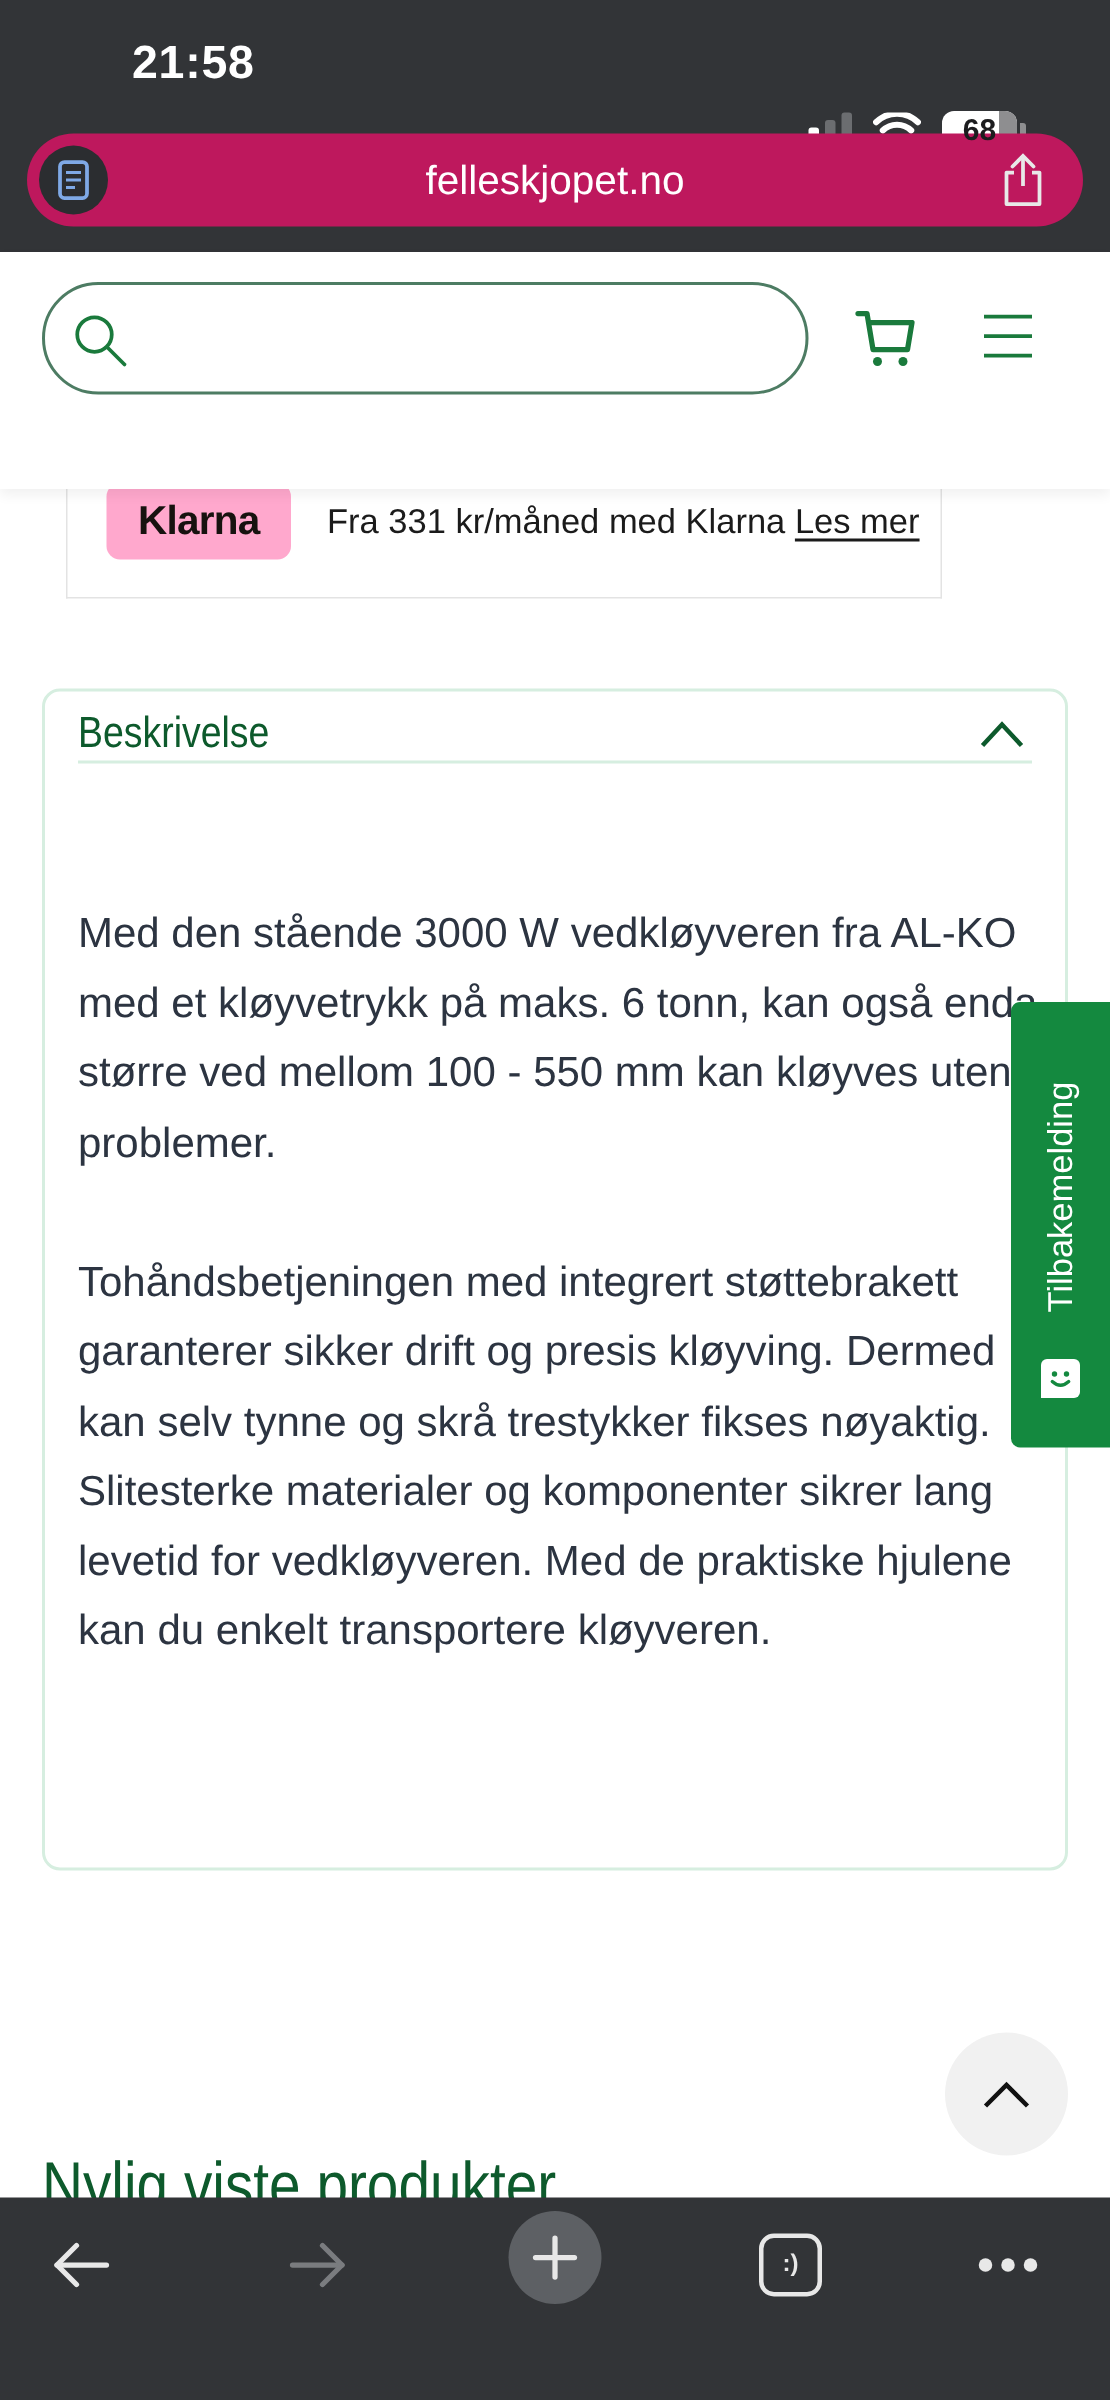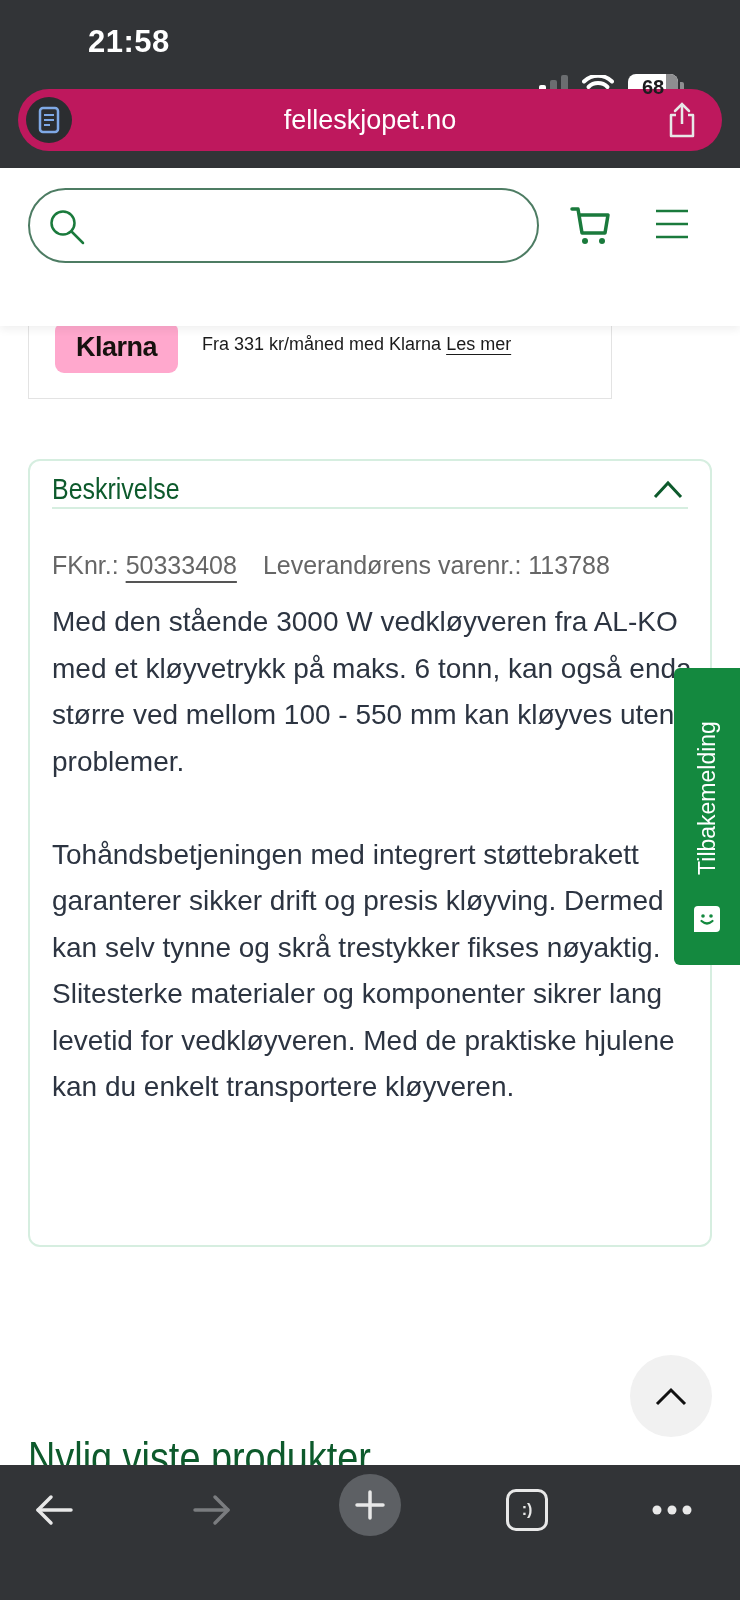--- a/index.html
+++ b/index.html
@@ -26,23 +26,23 @@
   
   .site-header { position: absolute; left: 0; top: 168px; width: 740px; height: 158px; background: #fff; box-shadow: 0 4px 8px rgba(0,0,0,0.06); z-index: 5; }
   .search-box { position: absolute; left: 28px; top: 20px; width: 511px; height: 75px; border: 2px solid #4d7c63; border-radius: 38px; background: #fff; }
   .search-icon { position: absolute; left: 18px; top: 18px; width: 38px; height: 38px; }
   .search-input { position: absolute; left: 76px; top: 0; height: 71px; line-height: 71px; border: none; outline: none; background: transparent; font-size: 28px; color: #1a7a3c; font-family: "Liberation Sans", sans-serif; width: 400px; }
   .search-input::placeholder { color: #1a7a3c; }
   .cart-btn { position: absolute; left: 569px; top: 35px; width: 44px; height: 44px; }
   .menu-btn { position: absolute; left: 654px; top: 38px; width: 36px; height: 36px; }
 
   
-  .klarna-card { position: absolute; left: 28px; top: 300px; width: 584px; height: 99px; border: 1px solid #e3e3e3; border-top: none; background: #fff; text-decoration: underline; }
+  .klarna-card { position: absolute; left: 44px; top: 300px; width: 584px; height: 99px; border: 1px solid #e3e3e3; border-top: none; background: #fff; text-decoration: underline; }
   .klarna-badge { position: absolute; left: 26px; top: 22px; width: 123px; height: 51px; background: #ffa8cd; border-radius: 9px; display: flex; align-items: center; justify-content: center; font-weight: bold; font-size: 27px; color: #17120f; letter-spacing: -0.5px; }
-  .klarna-text { position: absolute; left: 173px; top: 34px; font-size: 18px; color: #1b1b1b; }
+  .klarna-text { position: absolute; left: 173px; top: 34px; font-size: 23px; color: #1b1b1b; }
   .klarna-link { color: #1b1b1b; text-decoration: underline; text-underline-offset: 4px; }
 
   
   .desc-card { position: absolute; left: 28px; top: 459px; width: 684px; height: 788px; border: 2px solid #d6eee0; border-radius: 12px; background: #fff; }
   .desc-header { position: absolute; left: 22px; top: 0; right: 22px; height: 48px; border-bottom: 2px solid #d6eee0; }
   .desc-title { position: absolute; left: 0; top: 12px; font-size: 29px; color: #0d5a2c; font-family: "Liberation Sans Narrow", "Liberation Sans", sans-serif; transform: scaleX(0.86); transform-origin: left center; }
   .chevron-up { position: absolute; right: 4px; top: 16px; width: 32px; height: 24px; }
   .meta-line { position: absolute; left: 22px; top: 90px; font-size: 25px; color: #666; white-space: nowrap; }
   .meta-line .fk-num { text-decoration: underline; text-underline-offset: 7px; text-decoration-color: #555; }
   .meta-gap { display: inline-block; width: 26px; }
@@ -136,23 +136,20 @@
     </div>
   </div>
 
   <div class="desc-card">
     <div class="desc-header">
       <div class="desc-title">Beskrivelse</div>
       <svg class="chevron-up" viewBox="0 0 32 24">
         <path d="M3 20 L16 6 L29 20" fill="none" stroke="#0d5a2c" stroke-width="3"></path>
       </svg>
     </div>
-    <div class="meta-line">
-      <span>FKnr.: </span><span class="fk-num">50333408</span><span class="meta-gap"></span><span>Leverandørens varenr.: </span><span>113788</span>
-    </div>
     <div class="desc-body">
       <p>Med den stående 3000 W vedkløyveren fra AL-KO med et kløyvetrykk på maks. 6 tonn, kan også enda større ved mellom 100 - 550 mm kan kløyves uten problemer.</p>
       <p>Tohåndsbetjeningen med integrert støttebrakett garanterer sikker drift og presis kløyving. Dermed kan selv tynne og skrå trestykker fikses nøyaktig. Slitesterke materialer og komponenter sikrer lang levetid for vedkløyveren. Med de praktiske hjulene kan du enkelt transportere kløyveren.</p>
     </div>
   </div>
 
   <div class="feedback-tab">
     <div class="feedback-label">Tilbakemelding</div>
     <div class="feedback-icon">
       <svg width="26" height="26" viewBox="0 0 26 26">

